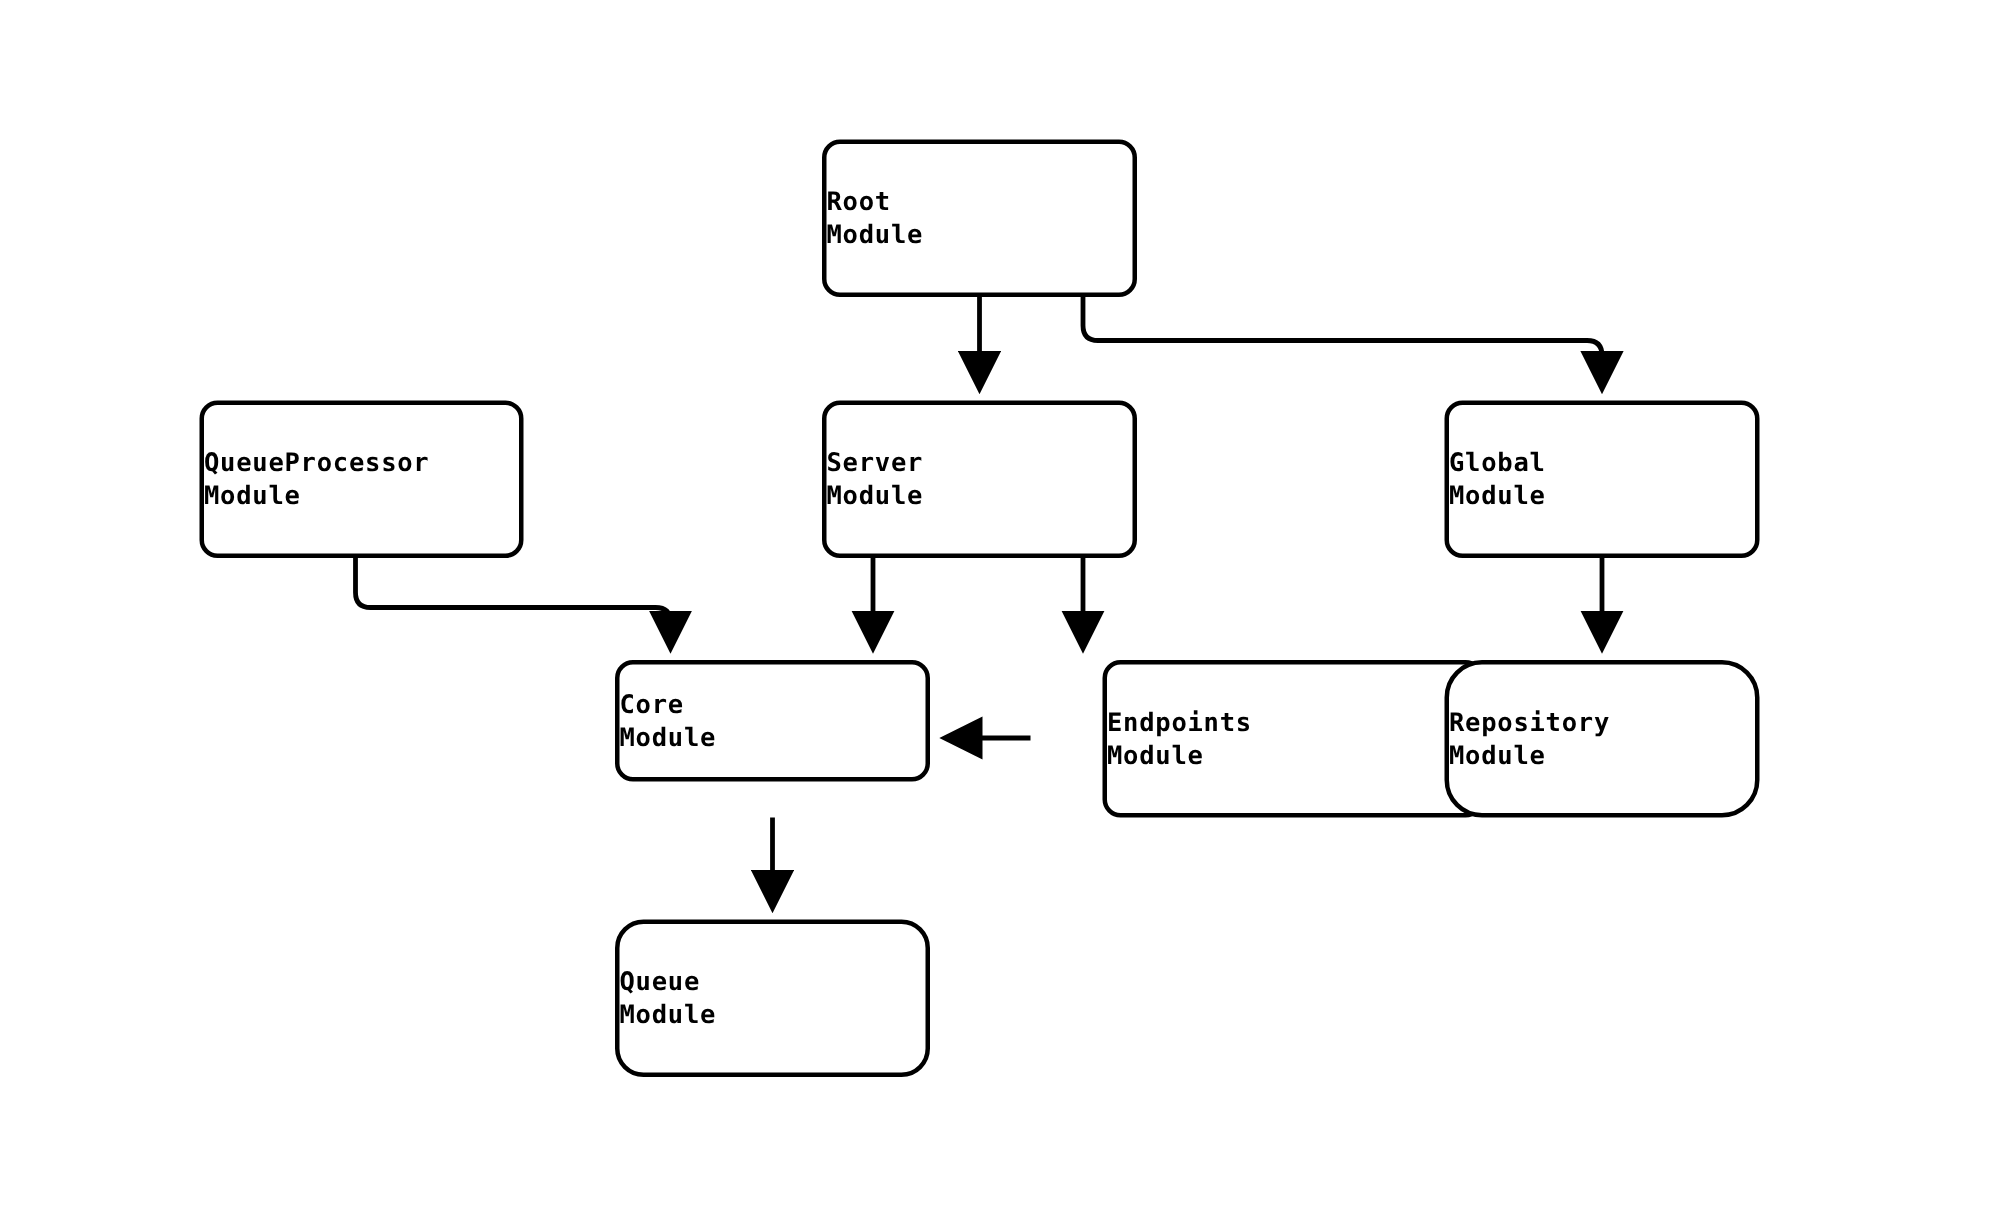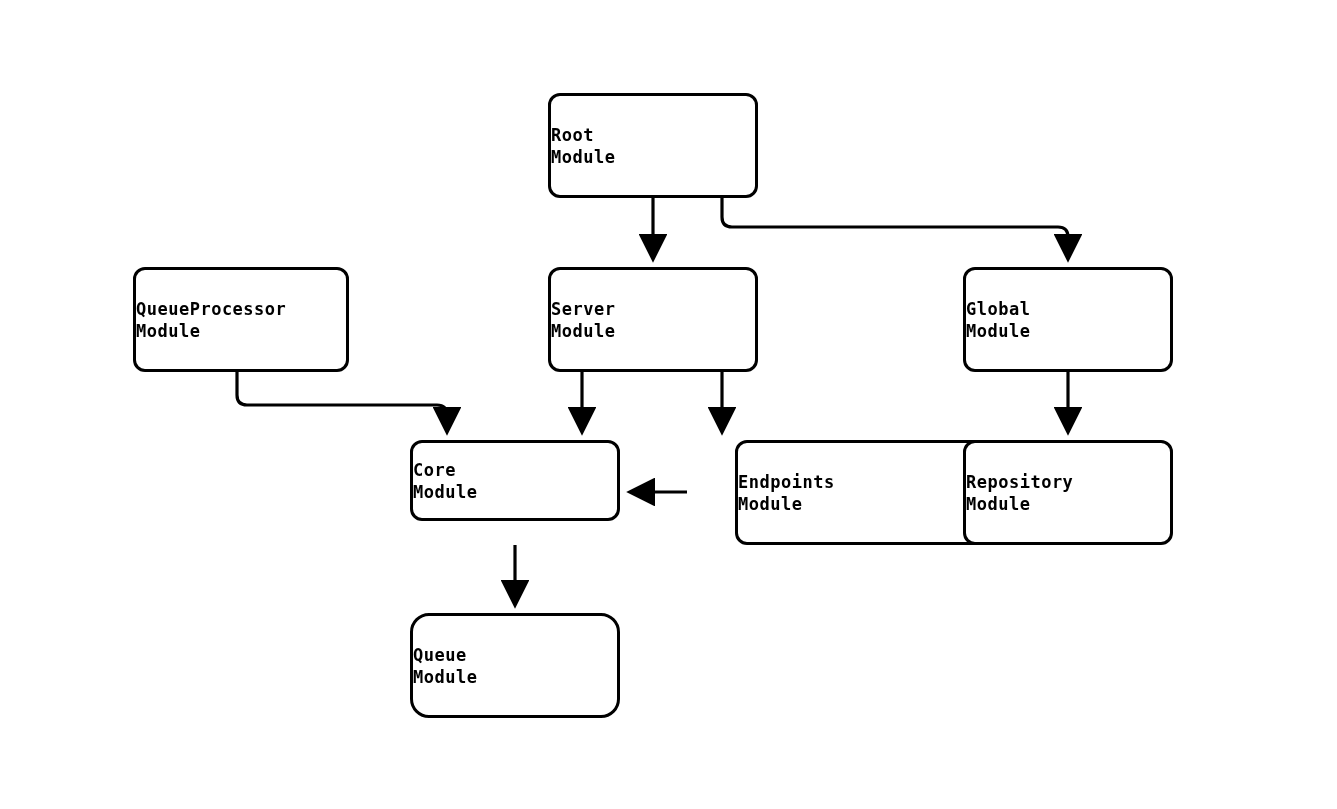--- a/index.html
+++ b/index.html
@@ -92,21 +92,21 @@
   <div class="node" style="left: 410px; top: 440px; width: 210px; height: 81px;">
     <span class="node-label">Core</span>
     <span class="node-label">Module</span>
   </div>
 
   <div class="node" style="left: 687px; top: 440px; width: 254px; height: 105px; margin-left: 48px;">
     <span class="node-label">Endpoints</span>
     <span class="node-label">Module</span>
   </div>
 
-  <div class="node" style="left: 963px; top: 440px; width: 210px; height: 105px;">
+  <div class="node" style="left: 963px; top: 440px; width: 210px; height: 105px; border-radius: 25px;">
     <span class="node-label">Repository</span>
     <span class="node-label">Module</span>
   </div>
 
   <div class="node" style="left: 410px; top: 613px; width: 210px; height: 105px; border-radius: 19px;">
     <span class="node-label">Queue</span>
     <span class="node-label">Module</span>
   </div>
 
 </div>

